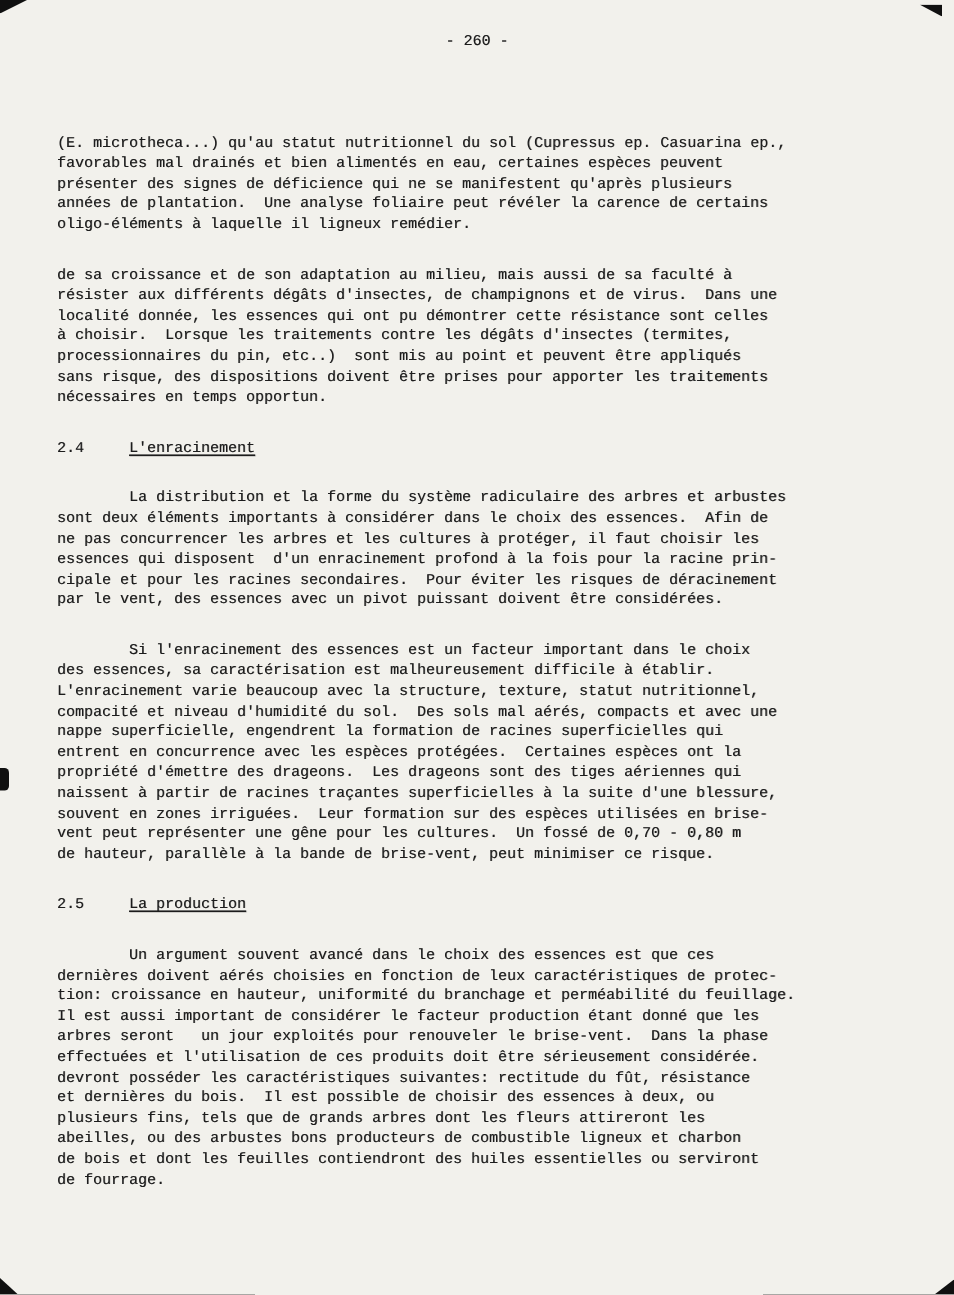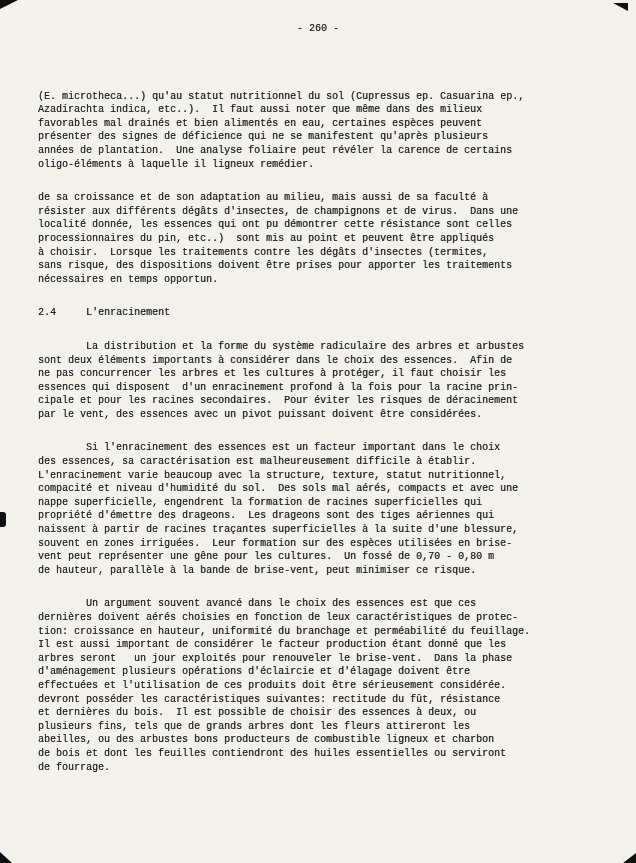--- a/index.html
+++ b/index.html
@@ -23,21 +23,21 @@
     text-align: center;
     margin-bottom: 54px;
     white-space: pre;
   }
   .content { width: 598px; }
   .block { margin-bottom: 20px; }
   .block:last-child { margin-bottom: 0; }
   .line { white-space: pre; }
   .u { text-underline-offset: 2px; }
   .heading { white-space: pre; }
-  .heading .h-title { text-underline-offset: 2px; }
+  .heading .h-title { text-decoration: underline; text-underline-offset: 2px; }
   .artifact { position: absolute; background: #101010; }
   .a-tl { top: 0; left: 0; width: 18px; height: 9px; clip-path: polygon(0 0, 100% 0, 0 100%); }
   .a-tr { top: 3px; right: 8px; width: 15px; height: 8px; clip-path: polygon(0 0, 100% 0, 100% 100%); }
   .a-left { top: 512px; left: 0; width: 6px; height: 15px; border-radius: 0 3px 3px 0; }
   .a-bl { bottom: 0; left: 0; width: 12px; height: 11px; clip-path: polygon(0 0, 0 100%, 100% 100%); }
   .a-br { bottom: 0; right: 0; width: 13px; height: 10px; clip-path: polygon(100% 0, 100% 100%, 0 100%); }
 </style>
 </head>
 <body>
 
@@ -46,63 +46,63 @@
   <div class="artifact a-tr"></div>
   <div class="artifact a-left"></div>
   <div class="artifact a-bl"></div>
   <div class="artifact a-br"></div>
 
   <div class="page-number">- 260 -</div>
 
   <div class="content">
       <div class="block paragraph">
         <div class="line">(<span class="u">E. microtheca</span>...) qu'au statut nutritionnel du sol (<span class="u">Cupressus</span> ep. <span class="u">Casuarina</span> ep.,</div>
-        <div class="line"><span class="u">Azadirachta indica</span>, etc..).  Il faut aussi noter que même dans des milieux</div>
         <div class="line">favorables mal drainés et bien alimentés en eau, certaines espèces peuvent</div>
         <div class="line">présenter des signes de déficience qui ne se manifestent qu'après plusieurs</div>
         <div class="line">années de plantation.  Une analyse foliaire peut révéler la carence de certains</div>
         <div class="line">oligo-éléments à laquelle il ligneux remédier.</div>
       </div>
       <div class="block paragraph">
         <div class="line">de sa croissance et de son adaptation au milieu, mais aussi de sa faculté à</div>
         <div class="line">résister aux différents dégâts d'insectes, de champignons et de virus.  Dans une</div>
         <div class="line">localité donnée, les essences qui ont pu démontrer cette résistance sont celles</div>
+        <div class="line">à choisir.  Lorsque les traitements contre les dégâts d'insectes (termites,</div>
         <div class="line">processionnaires du pin, etc..)  sont mis au point et peuvent être appliqués</div>
-        <div class="line">à choisir.  Lorsque les traitements contre les dégâts d'insectes (termites,</div>
         <div class="line">sans risque, des dispositions doivent être prises pour apporter les traitements</div>
         <div class="line">nécessaires en temps opportun.</div>
       </div>
       <div class="block heading"><span class="h-num">2.4</span>     <span class="h-title">L'enracinement</span></div>
       <div class="block paragraph">
         <div class="line">        La distribution et la forme du système radiculaire des arbres et arbustes</div>
         <div class="line">sont deux éléments importants à considérer dans le choix des essences.  Afin de</div>
         <div class="line">ne pas concurrencer les arbres et les cultures à protéger, il faut choisir les</div>
         <div class="line">essences qui disposent  d'un enracinement profond à la fois pour la racine prin-</div>
         <div class="line">cipale et pour les racines secondaires.  Pour éviter les risques de déracinement</div>
         <div class="line">par le vent, des essences avec un pivot puissant doivent être considérées.</div>
       </div>
       <div class="block paragraph">
         <div class="line">        Si l'enracinement des essences est un facteur important dans le choix</div>
         <div class="line">des essences, sa caractérisation est malheureusement difficile à établir.</div>
         <div class="line">L'enracinement varie beaucoup avec la structure, texture, statut nutritionnel,</div>
         <div class="line">compacité et niveau d'humidité du sol.  Des sols mal aérés, compacts et avec une</div>
         <div class="line">nappe superficielle, engendrent la formation de racines superficielles qui</div>
+        <div class="line">entrent en concurrence avec les espèces protégées.  Certaines espèces ont la</div>
         <div class="line">propriété d'émettre des drageons.  Les drageons sont des tiges aériennes qui</div>
         <div class="line">naissent à partir de racines traçantes superficielles à la suite d'une blessure,</div>
         <div class="line">souvent en zones irriguées.  Leur formation sur des espèces utilisées en brise-</div>
         <div class="line">vent peut représenter une gêne pour les cultures.  Un fossé de 0,70 - 0,80 m</div>
         <div class="line">de hauteur, parallèle à la bande de brise-vent, peut minimiser ce risque.</div>
       </div>
+      <div class="block heading"><span class="h-num">2.5</span>     <span class="h-title">La production</span></div>
       <div class="block paragraph">
         <div class="line">        Un argument souvent avancé dans le choix des essences est que ces</div>
         <div class="line">dernières doivent aérés choisies en fonction de leux caractéristiques de protec-</div>
         <div class="line">tion: croissance en hauteur, uniformité du branchage et perméabilité du feuillage.</div>
         <div class="line">Il est aussi important de considérer le facteur production étant donné que les</div>
         <div class="line">arbres seront   un jour exploités pour renouveler le brise-vent.  Dans la phase</div>
-        <div class="line">d'aménagement plusieurs opérations d'éclaircie et d'élagage doivent être</div>
         <div class="line">effectuées et l'utilisation de ces produits doit être sérieusement considérée.</div>
         <div class="line">devront posséder les caractéristiques suivantes: rectitude du fût, résistance</div>
         <div class="line">et dernières du bois.  Il est possible de choisir des essences à deux, ou</div>
         <div class="line">plusieurs fins, tels que de grands arbres dont les fleurs attireront les</div>
         <div class="line">abeilles, ou des arbustes bons producteurs de combustible ligneux et charbon</div>
         <div class="line">de bois et dont les feuilles contiendront des huiles essentielles ou serviront</div>
         <div class="line">de fourrage.</div>
       </div>
     </div>
 </div>

